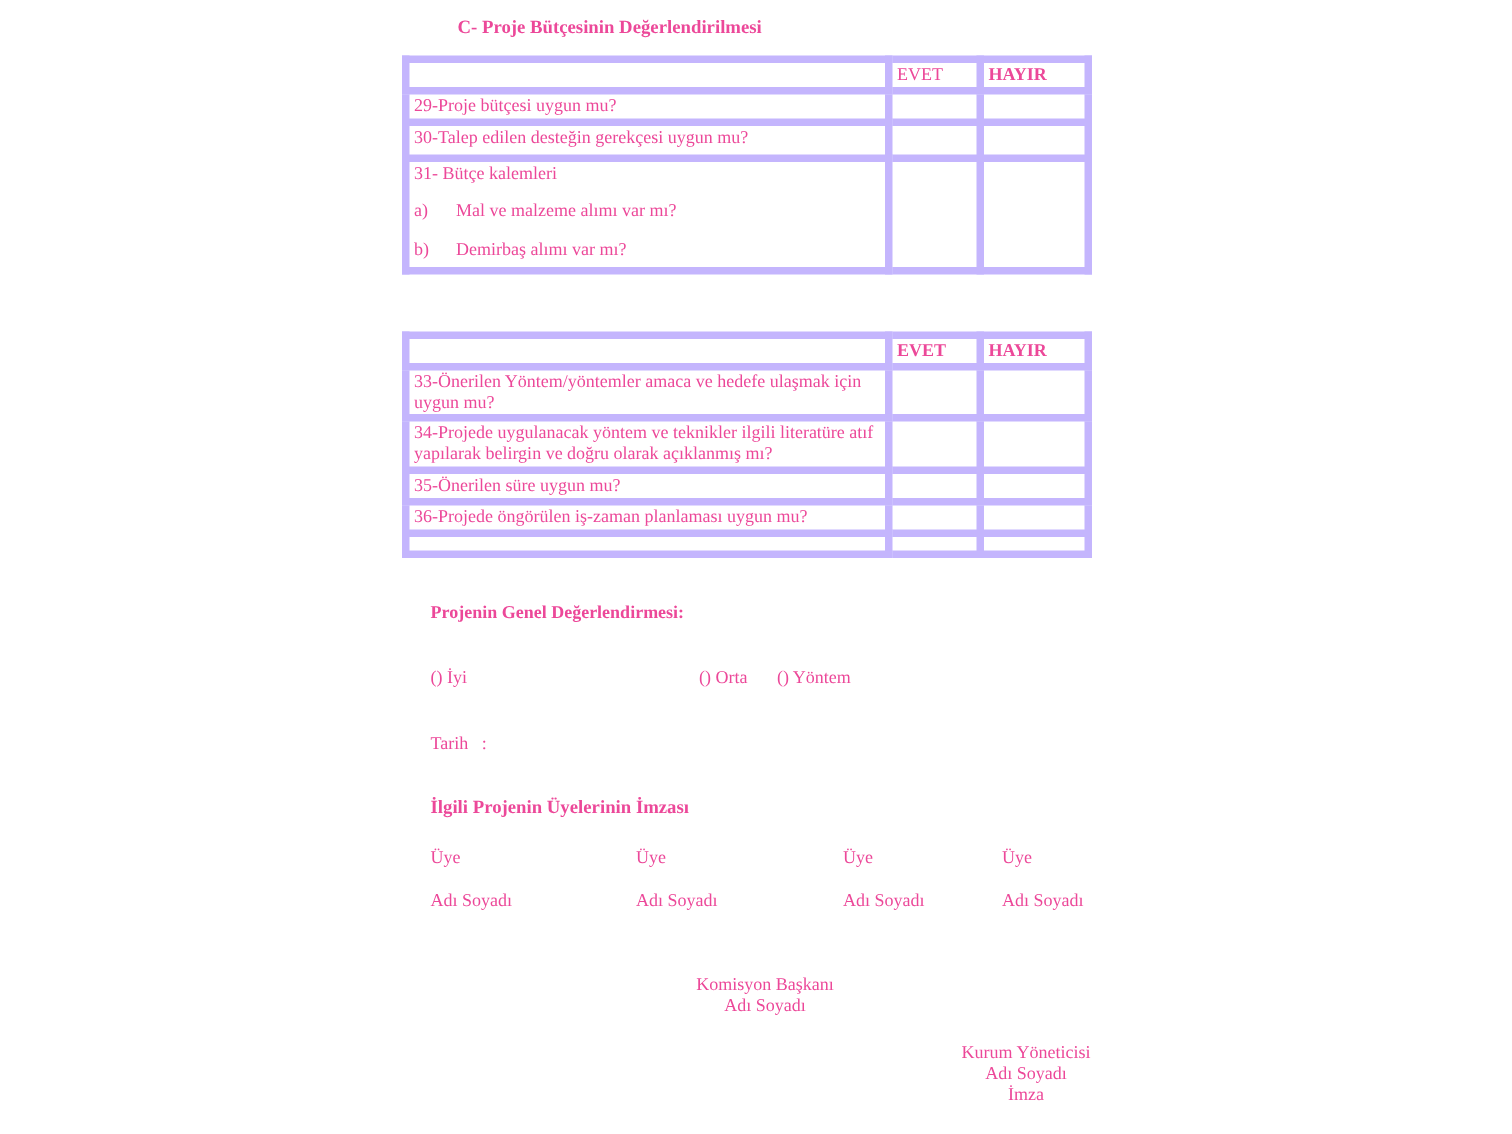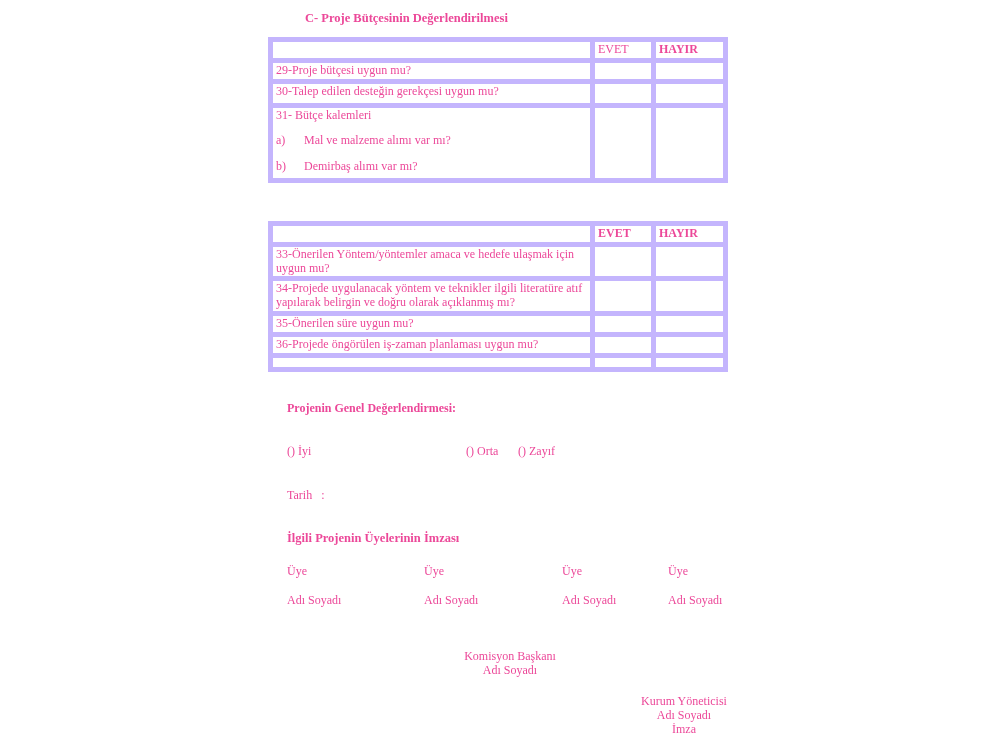--- a/index.html
+++ b/index.html
@@ -134,21 +134,21 @@
       <td></td>
       <td></td>
     </tr>
   </tbody>
     </table>
 
   <div class="abs label bold" style="left:287px; top:401px;">Projenin Genel Değerlendirmesi:</div>
 
   <div class="abs label" style="left:287px; top:444px;">() İyi</div>
   <div class="abs label" style="left:426px; top:444px;margin-left:40px;">() Orta</div>
-  <div class="abs label" style="left:518px; top:444px;">() Zayıf</div>
+  <div class="abs label" style="left:518px; top:444px;">() Yöntem</div>
 
   <div class="abs label pre" style="left:287px; top:488px;">Tarih   :</div>
 
   <div class="abs sec-title" style="left:287px; top:531px;">İlgili Projenin Üyelerinin İmzası</div>
 
   <div class="abs label" style="left:287px; top:564px;">Üye</div>
   <div class="abs label" style="left:424px; top:564px;">Üye</div>
   <div class="abs label" style="left:562px; top:564px;">Üye</div>
   <div class="abs label" style="left:668px; top:564px;">Üye</div>
 

